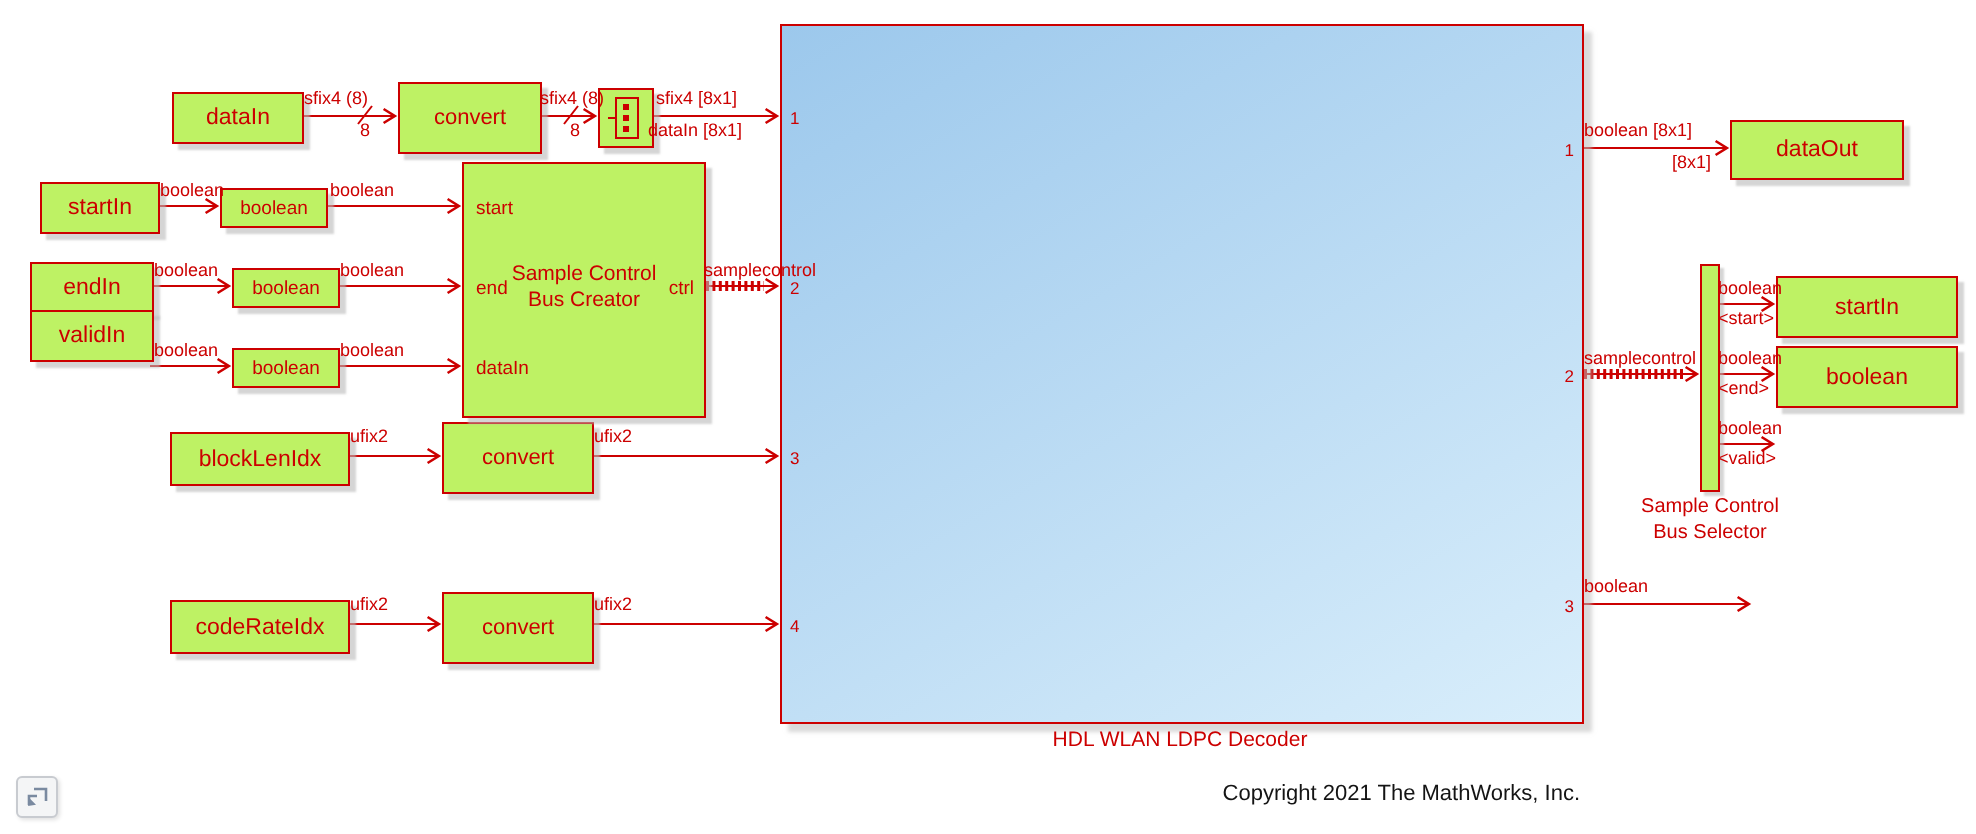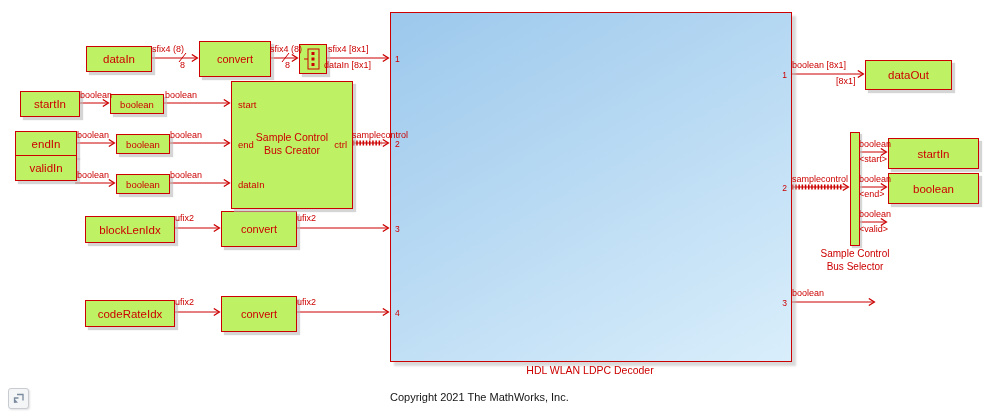--- a/index.html
+++ b/index.html
@@ -13,21 +13,21 @@
   .convert-blk{font-size:11px;}
   .bool-blk{font-size:9.5px;}
   .creator{display:block;font-size:10.5px;}
   .cr-port{position:absolute;font-size:9.5px;color:var(--accent,#cc0000);}
   .cr-title{position:absolute;left:0;right:0;top:49px;text-align:center;line-height:13px;color:var(--accent,#cc0000);}
   .decoder{position:absolute;left:390px;top:12px;width:400px;height:348px;border:1px solid var(--accent,#cc0000);background:linear-gradient(150deg,var(--decoder_top,#9cc8ec),var(--decoder_bottom,#ddf1fc));box-shadow:4px 4px 2px rgba(185,185,185,.55);}
   .pnum{position:absolute;font-size:8.5px;color:var(--accent,#cc0000);line-height:10px;}
   .pnum.r{right:4px;text-align:right;}
   .sig{position:absolute;color:var(--accent,#cc0000);font-size:9px;line-height:10px;white-space:nowrap;}
   .blk-label{position:absolute;color:var(--accent,#cc0000);font-size:10.5px;text-align:center;line-height:13px;}
-  .copyright{position:absolute;left:390px;top:391px;width:400px;text-align:left;color:#141414;font-size:11px;}
+  .copyright{position:absolute;left:390px;top:391px;width:400px;text-align:right;color:#141414;font-size:11px;}
   .badge{position:absolute;left:8px;top:388px;width:19px;height:19px;background:#f4f5f6;border:1px solid #c8cbd0;border-radius:3px;display:flex;align-items:center;justify-content:center;box-shadow:1px 1px 2px rgba(0,0,0,.12);}
   .selector{box-shadow:2px 2px 1px rgba(185,185,185,.6);}
   .ser-blk{color:var(--accent,#cc0000);}
 </style>
 </head>
 <body>
 
 <div class="canvas">
 
   <svg class="wires" width="988" height="417" viewBox="0 0 988 417">

